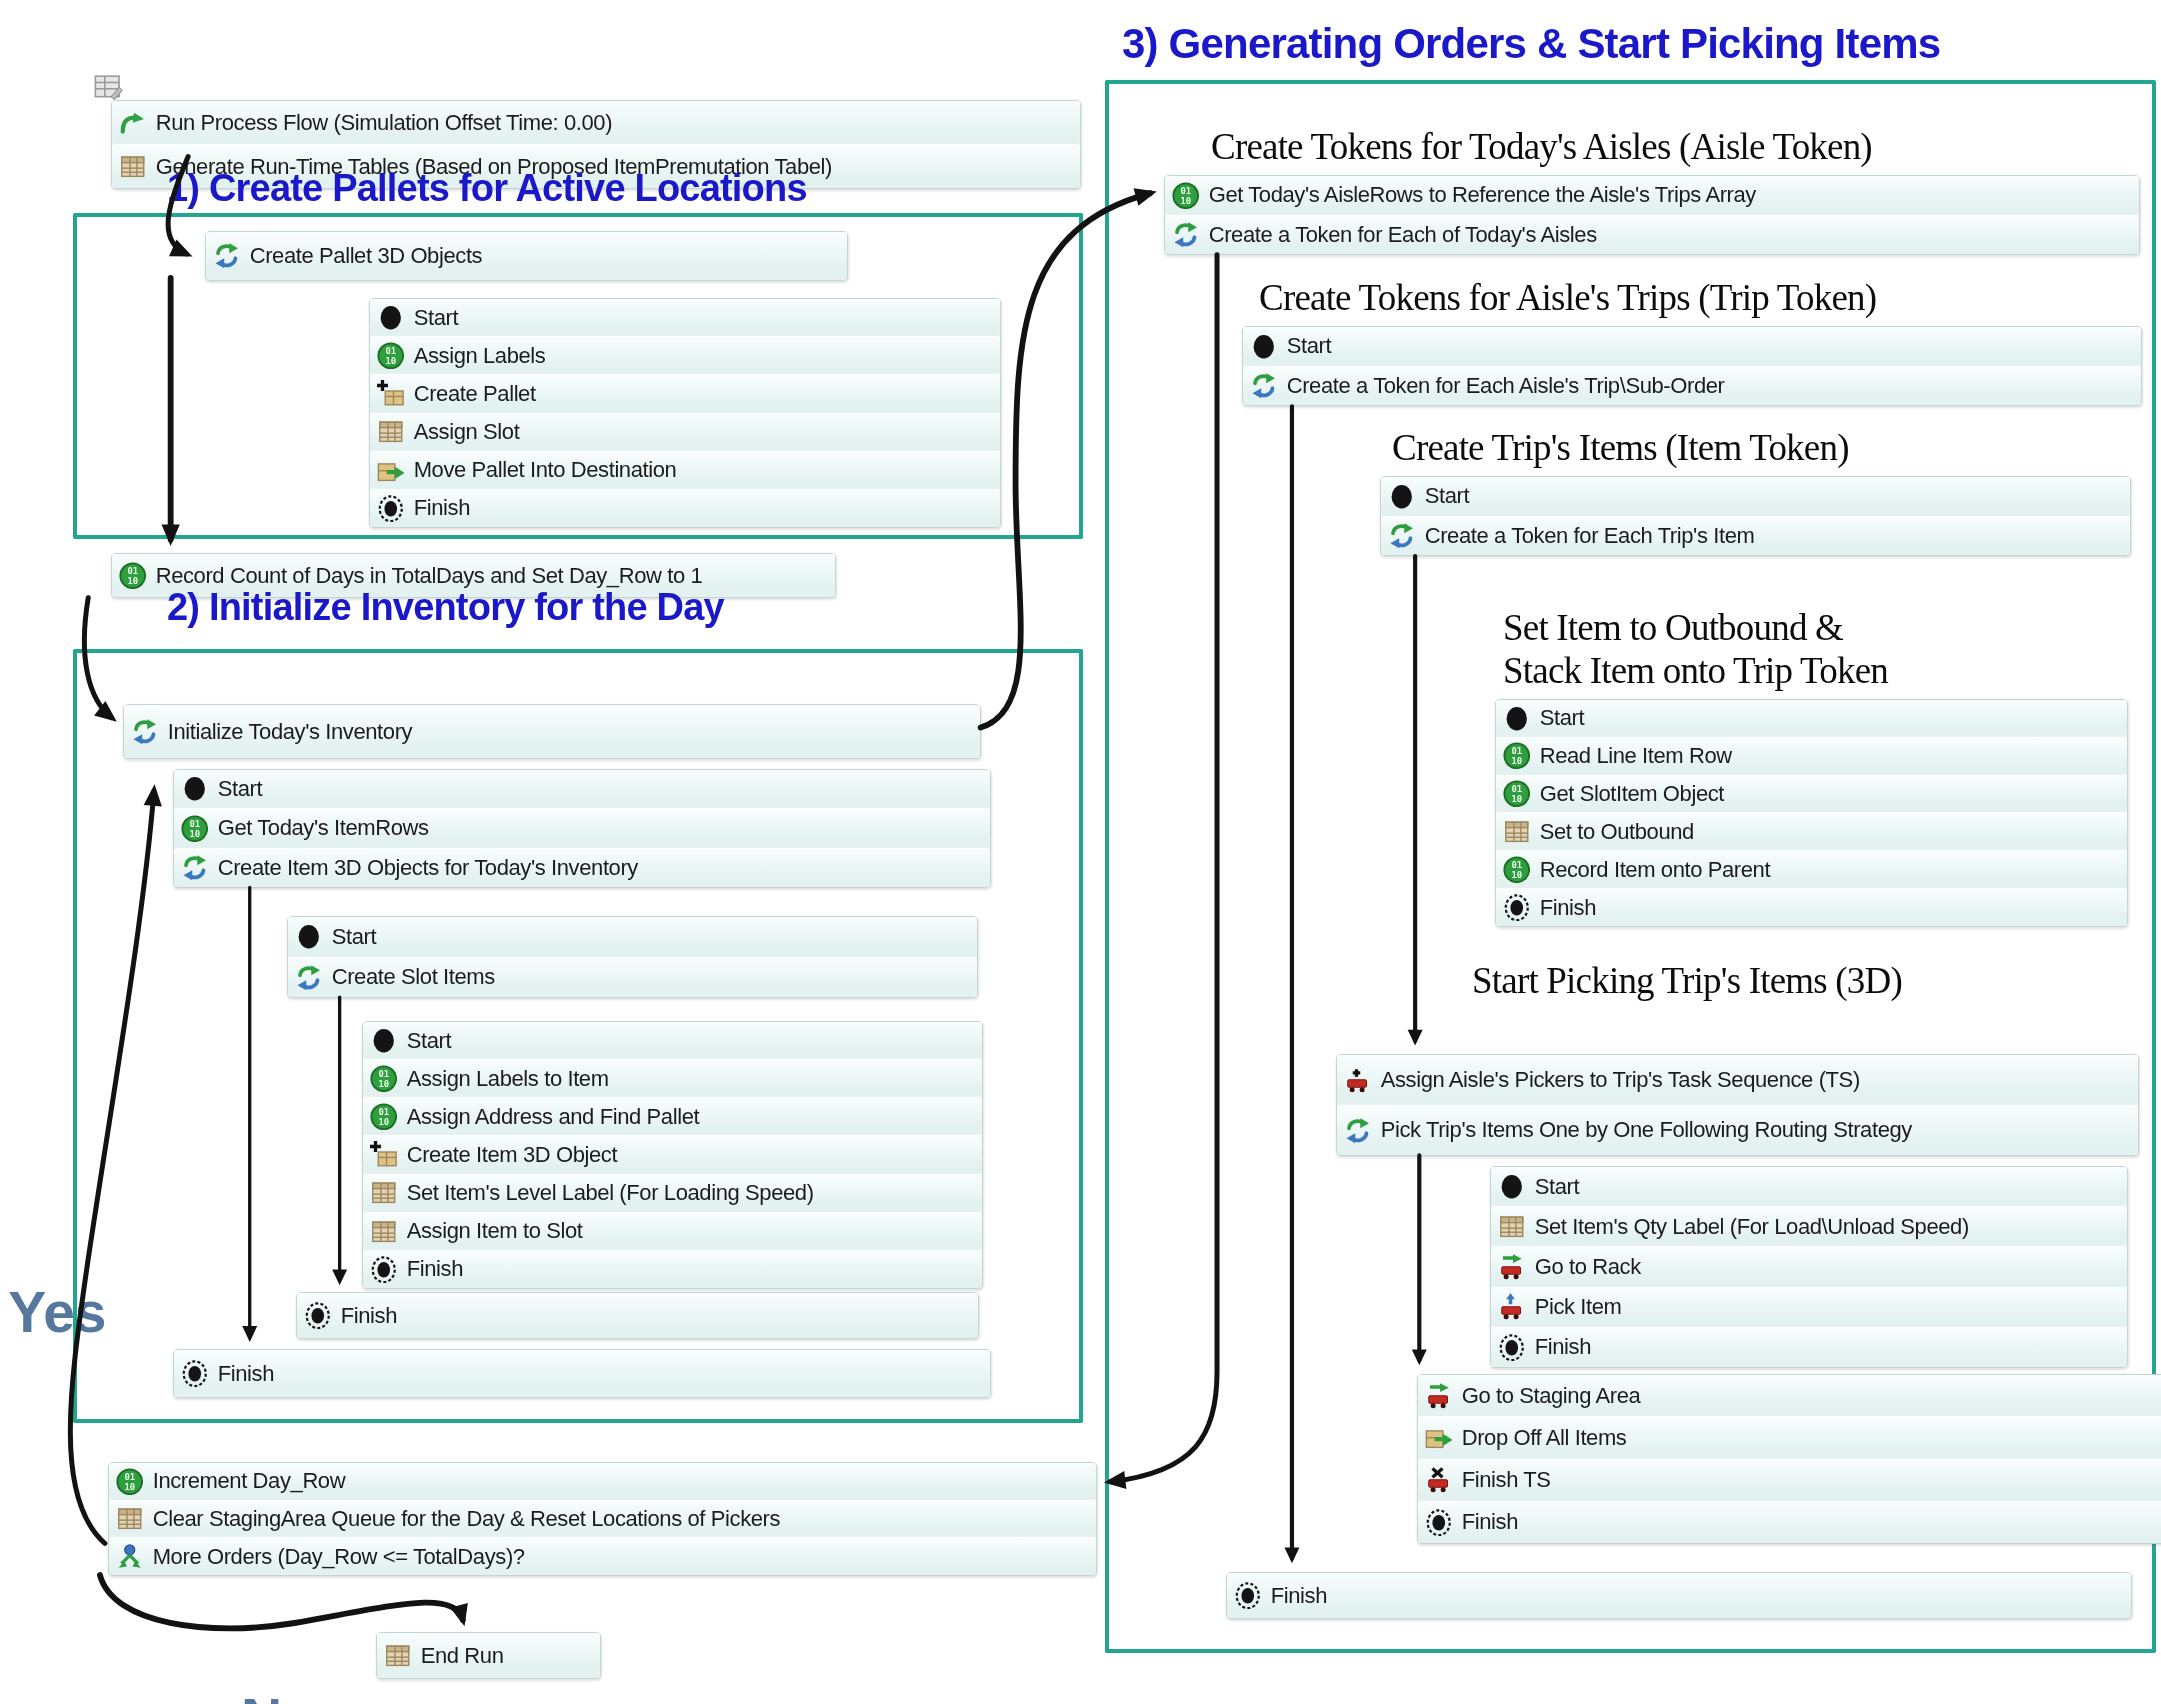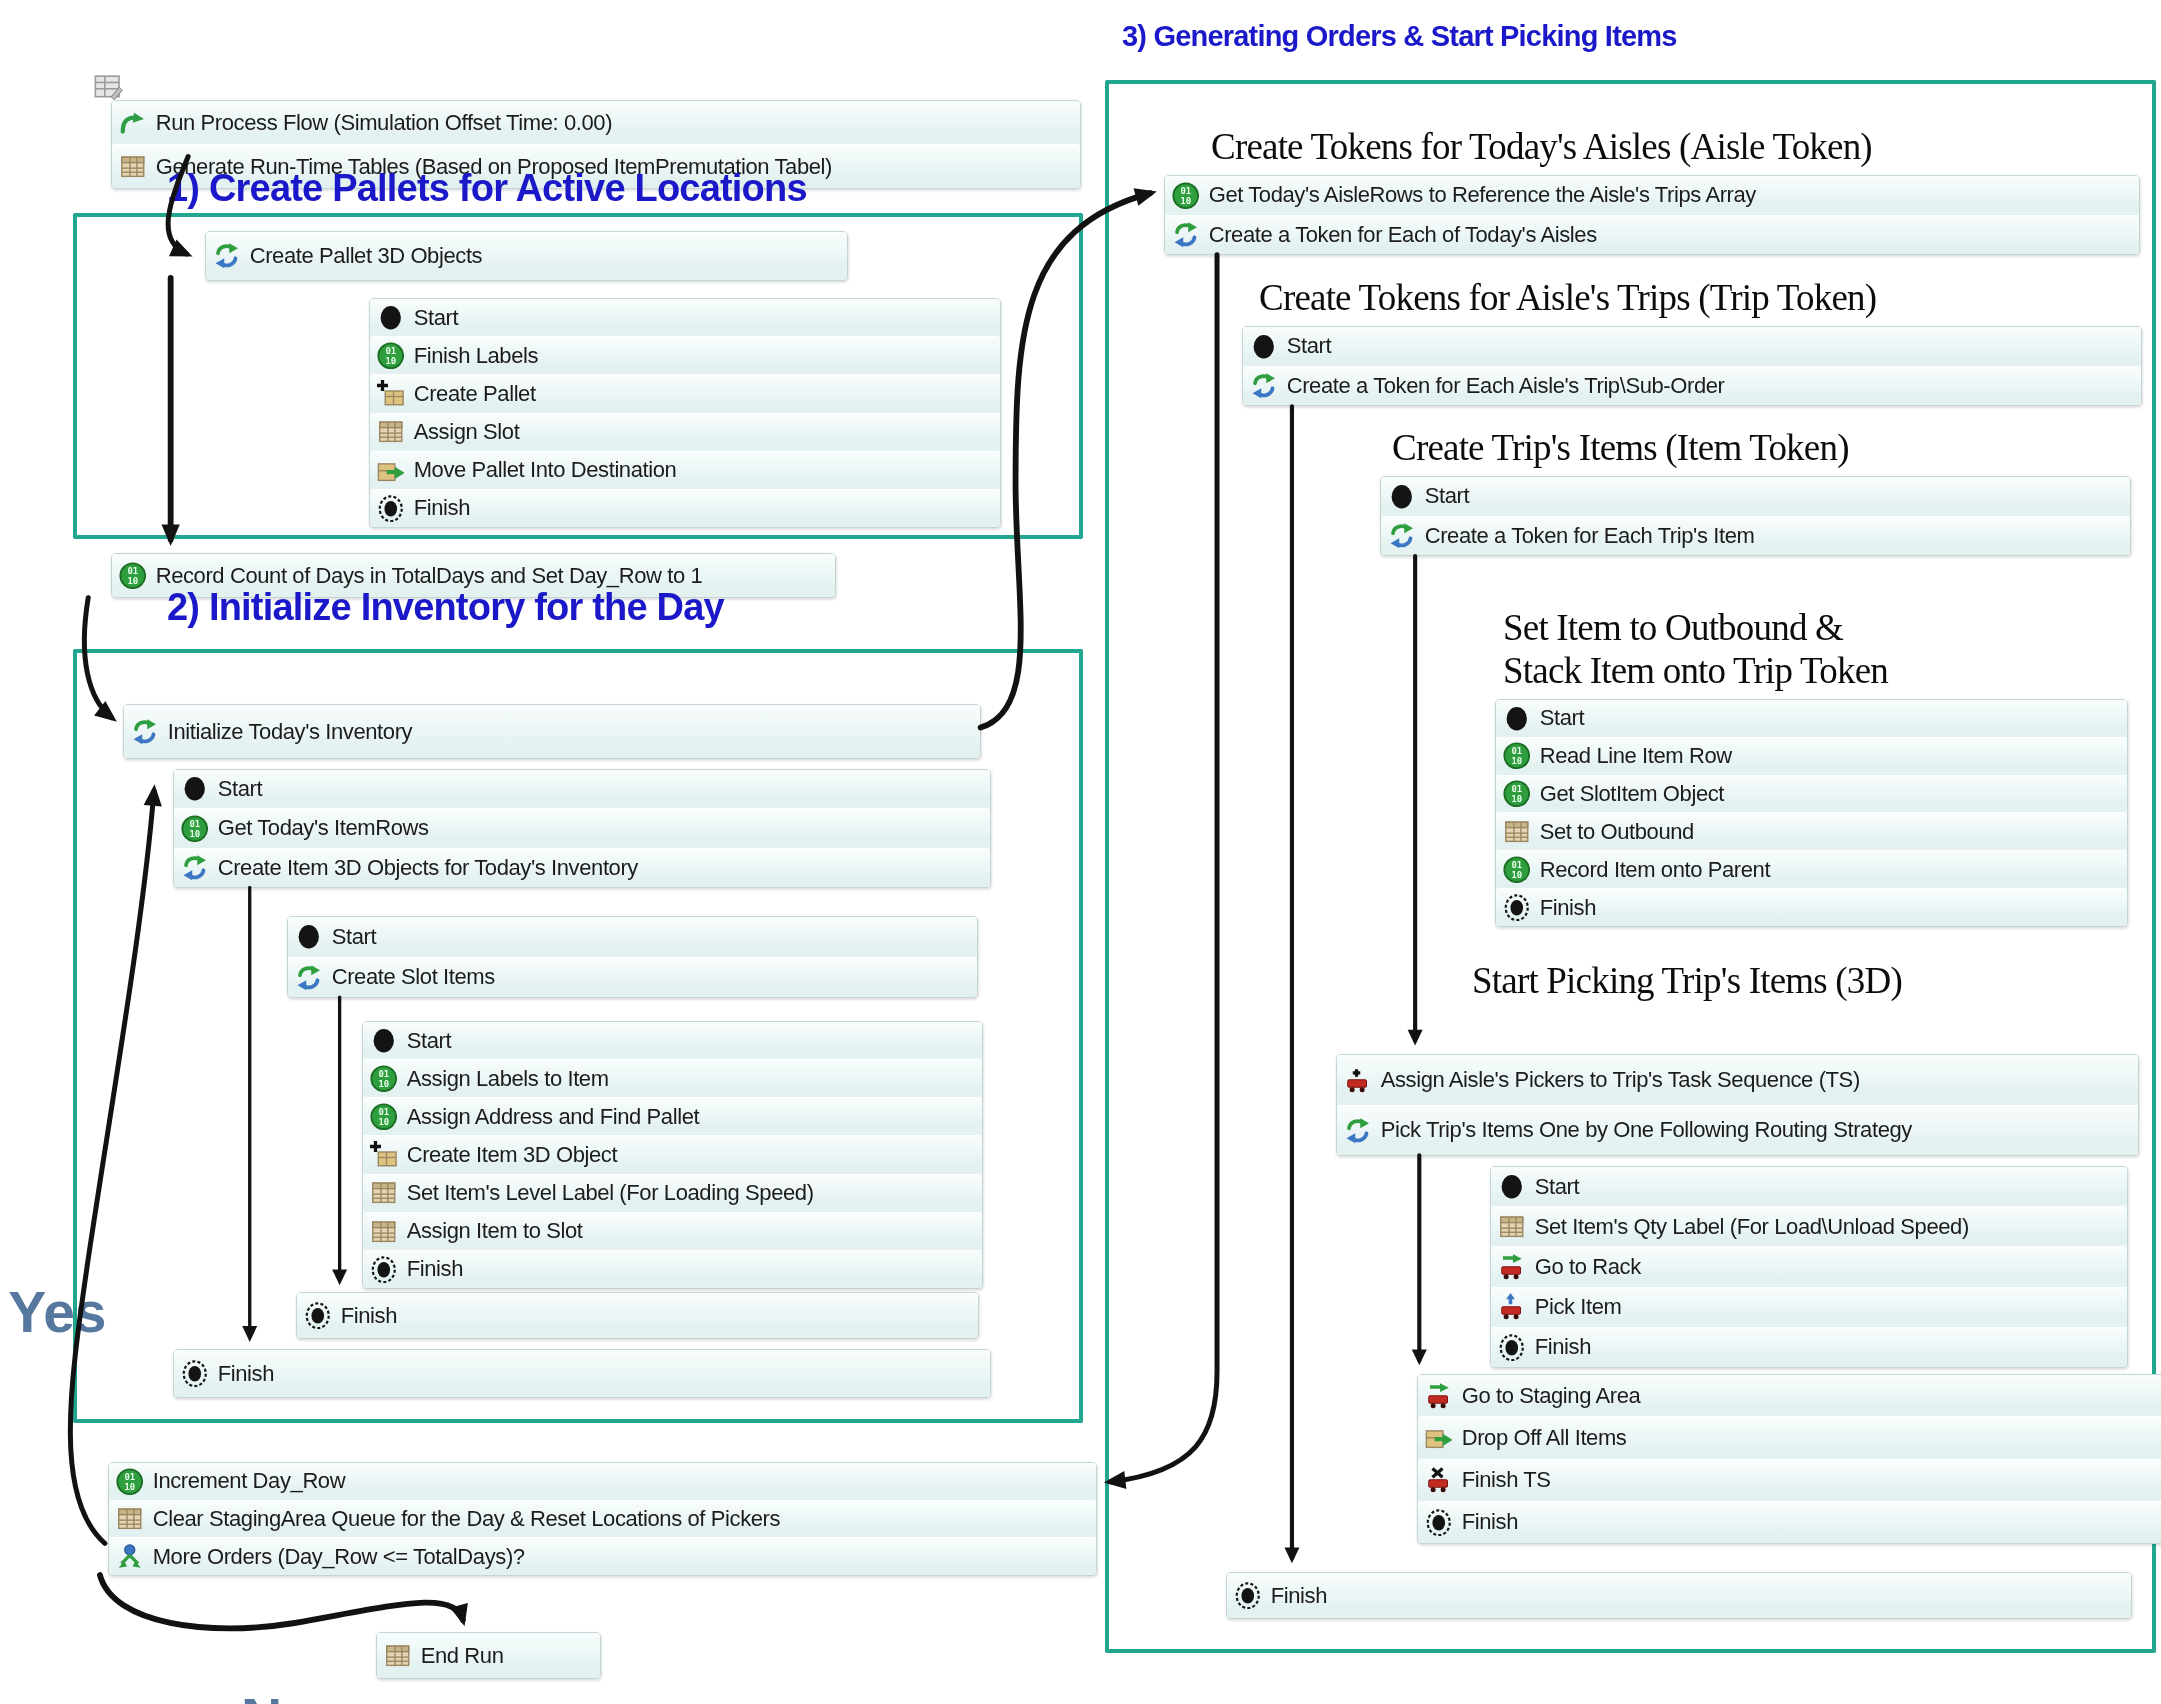--- a/index.html
+++ b/index.html
@@ -30,21 +30,21 @@
 <body>
 
 <div id="canvas">
 
   <div class="frame" style="left:73px;top:213px;width:1002px;height:318px;"></div>
   <div class="frame" style="left:73px;top:649px;width:1002px;height:766px;"></div>
   <div class="frame" style="left:1105px;top:80px;width:1043px;height:1565px;"></div>
 
   <div class="h-blue" style="left:167px;top:167px;">1) Create Pallets for Active Locations</div>
   <div class="h-blue" style="left:167px;top:586px;">2) Initialize Inventory for the Day</div>
-  <div class="h-blue" style="left:1122px;top:20px;font-size:29px;">3) Generating Orders &amp; Start Picking Items</div>
+  <div class="h-blue" style="left:1122px;top:20px;font-size:42px;">3) Generating Orders &amp; Start Picking Items</div>
 
   <div class="h-black" style="left:1211px;top:125px;">Create Tokens for Today's Aisles (Aisle Token)</div>
   <div class="h-black" style="left:1259px;top:276px;">Create Tokens for Aisle's Trips (Trip Token)</div>
   <div class="h-black" style="left:1392px;top:426px;">Create Trip's Items (Item Token)</div>
   <div class="h-black" style="left:1503px;top:606px;">Set Item to Outbound &amp;</div>
   <div class="h-black" style="left:1503px;top:649px;">Stack Item onto Trip Token</div>
   <div class="h-black" style="left:1472px;top:959px;">Start Picking Trip's Items (3D)</div>
 
   <div class="yn" style="left:8.3px;top:1279px;">Yes</div>
   <div class="yn" style="left:241px;top:1686px;">No</div>
@@ -107,21 +107,21 @@
         <span class="label">Start</span>
       </div>
       <div class="row">
         <span class="icon">
           <svg viewBox="0 0 20 20">
             <circle cx="10" cy="10" r="9" fill="#2f9e3f" stroke="#1b6e23" stroke-width="1.4"></circle>
             <text x="10" y="9" font-size="6.5" font-family="monospace" fill="#eaffea" text-anchor="middle" font-weight="bold">01</text>
             <text x="10" y="16" font-size="6.5" font-family="monospace" fill="#eaffea" text-anchor="middle" font-weight="bold">10</text>
           </svg>
         </span>
-        <span class="label">Finish Labels</span>
+        <span class="label">Assign Labels</span>
       </div>
       <div class="row">
         <span class="icon">
           <svg viewBox="0 0 20 20">
             <rect x="6" y="8" width="13" height="10" fill="#dec27f" stroke="#9a8660"></rect>
             <line x1="6" y1="12" x2="19" y2="12" stroke="#9a8660"></line>
             <line x1="12" y1="8" x2="12" y2="18" stroke="#9a8660"></line>
             <path d="M4,0 v8 M0,4 h8" stroke="#111" stroke-width="2.4"></path>
           </svg>
         </span>

